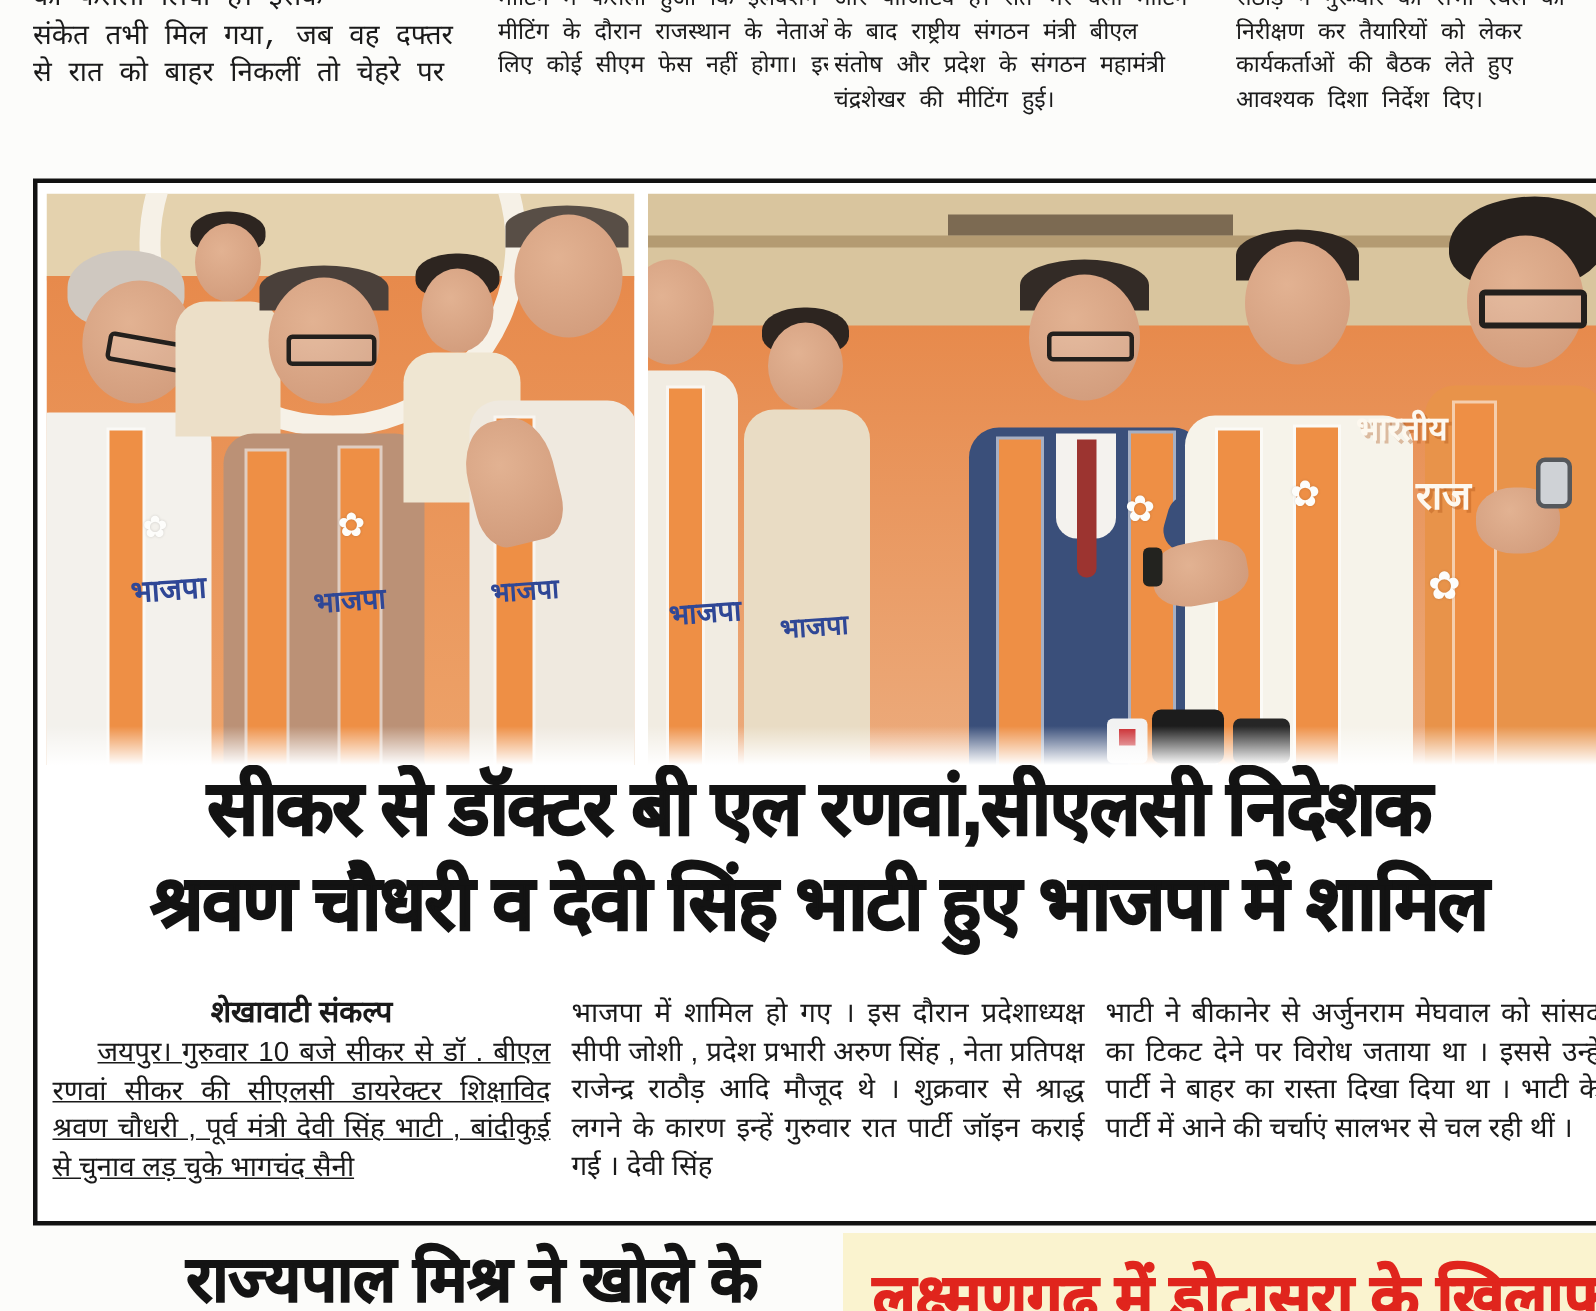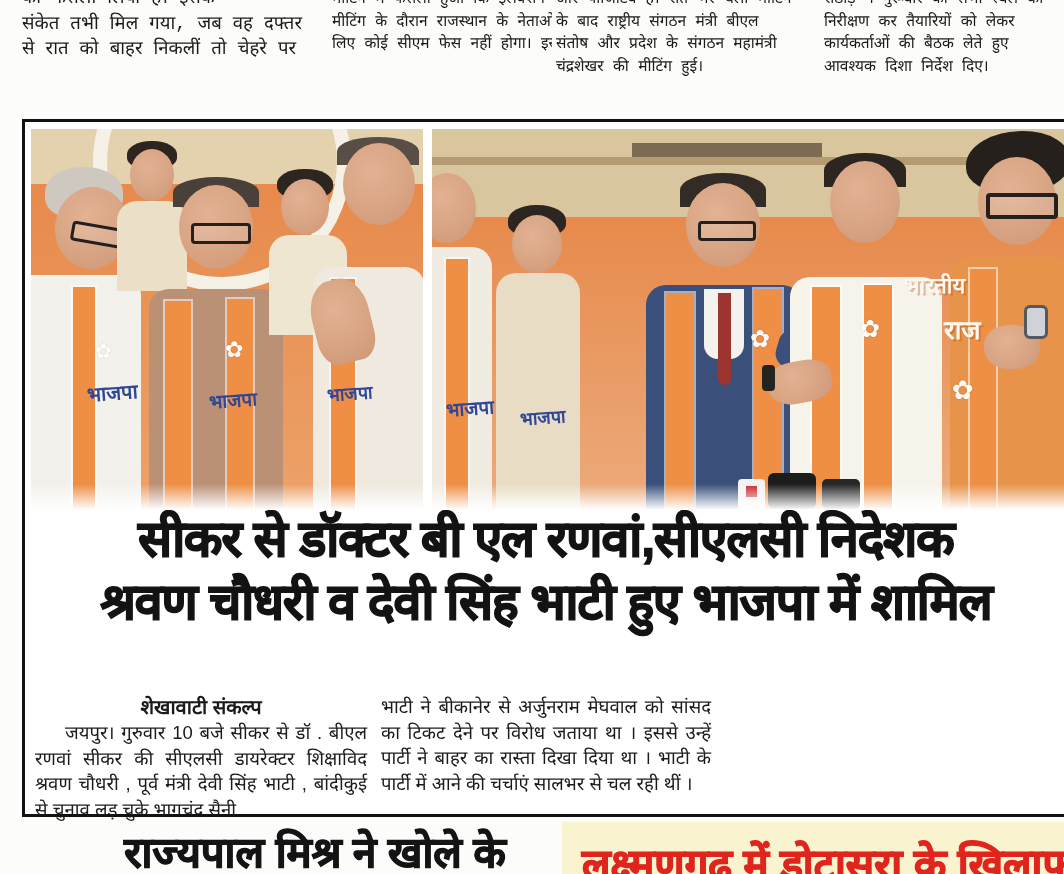--- a/index.html
+++ b/index.html
@@ -43,26 +43,26 @@
   .mic{position:absolute;z-index:7;}
 
   
   .headline{position:absolute;left:0;right:14px;top:386px;text-align:center;
     font-weight:bold;color:#131313;font-size:50px;line-height:63px;
     letter-spacing:-1px;-webkit-text-stroke:1.4px #131313;}
   .headline .hl{white-space:nowrap;}
 
   
   .body-cols{position:absolute;left:10px;top:540px;width:1036px;display:flex;gap:14px;}
-  .bcol{font-size:18.5px;line-height:25.5px;text-align:justify;margin-top:32px;}
+  .bcol{font-size:18.5px;line-height:25.5px;text-align:justify;}
   .bcol-1{width:332px;}
   .bcol-2{width:342px;}
   .bcol-3{width:330px;}
   .byline{text-align:center;font-weight:bold;font-size:20px;line-height:26px;}
-  .para-indent{text-indent:30px;}
+  .para-indent{text-indent:30px;text-decoration:underline;}
 
   
   .bottom-left-headline{
     position:absolute;left:60px;top:822px;width:510px;text-align:center;
     font-size:42px;font-weight:bold;color:#141414;-webkit-text-stroke:1.1px #141414;
     white-space:nowrap;}
   .bottom-right-box{
     position:absolute;left:562px;top:822px;width:510px;height:60px;
     background:#faf3cf;}
   .bottom-right-headline{
@@ -219,20 +219,23 @@
     <div class="headline">
       <div class="hl">सीकर से डॉक्टर बी एल रणवां,सीएलसी निदेशक</div>
       <div class="hl">श्रवण चौधरी व देवी सिंह भाटी हुए भाजपा में शामिल</div>
     </div>
 
     <div class="body-cols">
       <div class="bcol bcol-1">
         <div class="byline">शेखावाटी संकल्प</div>
         <div class="para-indent">जयपुर। गुरुवार 10 बजे  सीकर से डॉ . बीएल रणवां सीकर की सीएलसी डायरेक्टर शिक्षाविद श्रवण चौधरी , पूर्व मंत्री देवी सिंह भाटी , बांदीकुई से चुनाव लड़ चुके भागचंद सैनी</div>
       </div>
+      <div class="bcol bcol-2">
+        <div>भाजपा में शामिल हो गए । इस दौरान प्रदेशाध्यक्ष सीपी जोशी , प्रदेश प्रभारी अरुण सिंह , नेता प्रतिपक्ष राजेन्द्र राठौड़ आदि मौजूद थे । शुक्रवार से श्राद्ध लगने के कारण इन्हें गुरुवार रात पार्टी जॉइन कराई गई । देवी सिंह</div>
+      </div>
       <div class="bcol bcol-3">
         <div>भाटी ने बीकानेर से अर्जुनराम मेघवाल को सांसद का टिकट देने पर विरोध जताया था । इससे उन्हें पार्टी ने बाहर का रास्ता दिखा दिया था । भाटी के पार्टी में आने की चर्चाएं सालभर से चल रही थीं ।</div>
       </div>
     </div>
   </div>
 
   <div class="bottom-left-headline">राज्यपाल मिश्र ने खोले के</div>
 
   <div class="bottom-right-box">
     <div class="bottom-right-headline">लक्ष्मणगढ़ में डोटासरा के खिलाफ</div>

